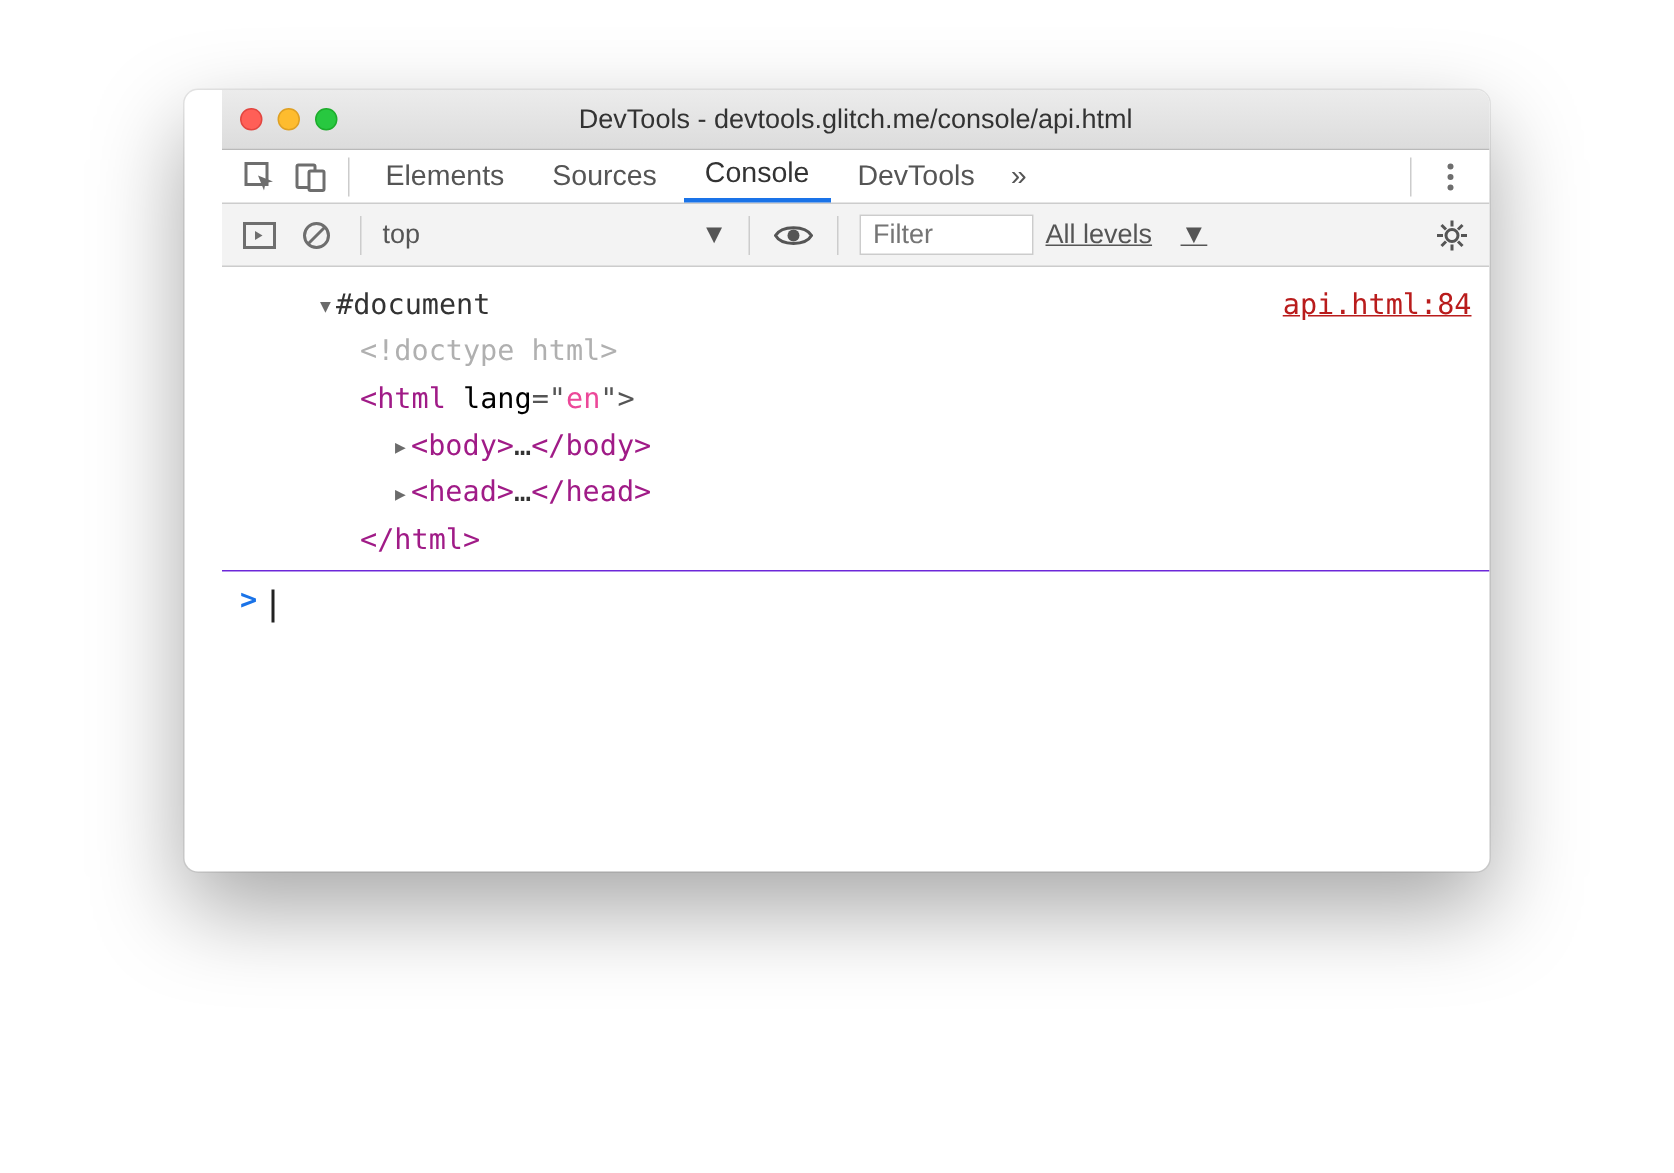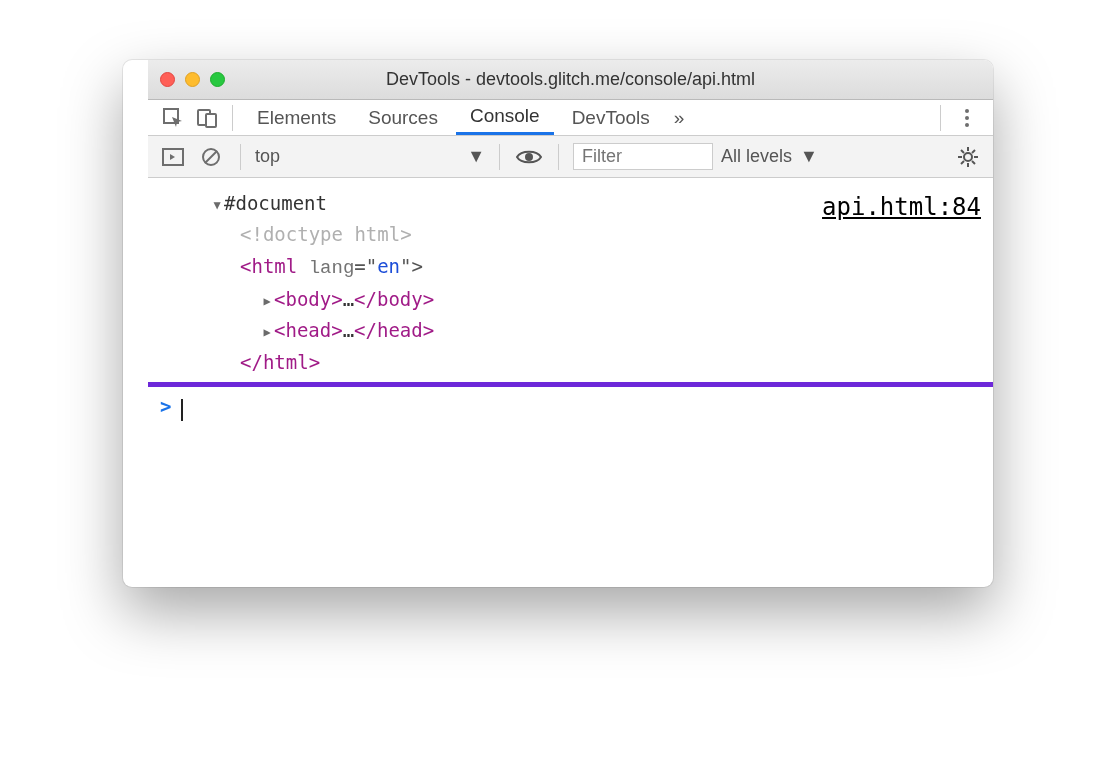--- a/index.html
+++ b/index.html
@@ -70,40 +70,40 @@
     display:flex;
     align-items:center;
     padding:0 10px;
     gap:8px;
     background:#f3f3f3;
     font-size:18px;
     color:#555;
   }
   .context-select { display:flex; align-items:flex-start; gap:18px; min-width:230px; cursor:pointer;}
   .filter-input {
-    border:1px solid #ccc; height:27px; padding:2px 8px; font-size:18px; color:#888; background:#fff; width:140px;
-  }
-  .levels { display:flex; align-items:center; gap:8px; cursor:pointer;}
-  
-  .console-body { padding:10px 12px 4px 12px; font-family: "Menlo","Consolas",monospace; font-size:19px; line-height:1.65; border-bottom:5px solid #6d28d9; }
+    border:1px solid #ccc; height:27px; padding:2px 8px; font-size:18px; color:#888; background:#fff; width:116px;
+  }
+  .levels { display:flex; align-items:center; gap:19px; cursor:pointer;text-decoration:underline;}
+  
+  .console-body { padding:10px 12px 4px 12px; font-family: "Menlo","Consolas",monospace; font-size:19px; line-height:1.65; border-bottom:1px solid #6d28d9; }
   .row-top { display:flex; }
   .twisty { display:inline-block; width:14px; text-align:center; color:#6b6b6b; user-select:none; cursor:pointer; transform:translateY(-1px);}
   .twisty.closed::before { content:"▶"; font-size:12px; }
   .twisty.open::before { content:"▼"; font-size:12px; }
   .tree { padding-left: 50px; }
   .doclabel { color:#333; }
   .indent1 { padding-left:30px;}
   .indent2 { padding-left:50px;}
-  .loc-link { margin-left:auto; color:#000000; text-decoration:underline; cursor:pointer; font-family: "Menlo","Consolas",monospace; font-size:24px;}
+  .loc-link { margin-left:auto; color:#b91c1c; text-decoration:underline; cursor:pointer; font-family: "Menlo","Consolas",monospace; font-size:19px;}
   .tok-comment { color:#b0b0b0; }
   .tok-tag { color:#a01b87; }
-  .tok-attr { color:#737373;font-family:Liberation Mono, monospace; }
+  .tok-attr { color:#000000; }
   .tok-punc { color:#a01b87; }
   .tok-eq { color:#555; }
-  .tok-val { color:#1d4ed8; }
+  .tok-val { color:#ec4899; }
   .ellipsis { color:#333; }
   
   .prompt-row {
     display:flex; align-items:center; padding:8px 12px 12px 12px; font-family:"Menlo","Consolas",monospace; font-size:19px; min-height:200px; align-items:flex-start;
   }
   .prompt-caret { color:#1a73e8; font-weight:bold; margin-right:10px;}
   .cursor { width:1.5px; height:22px; background:#222; display:inline-block; transform:translateY(4px);}
   svg { display:block; }
 </style>
 </head>

